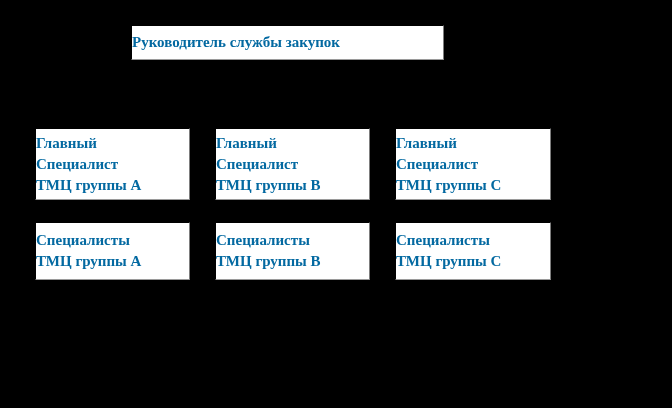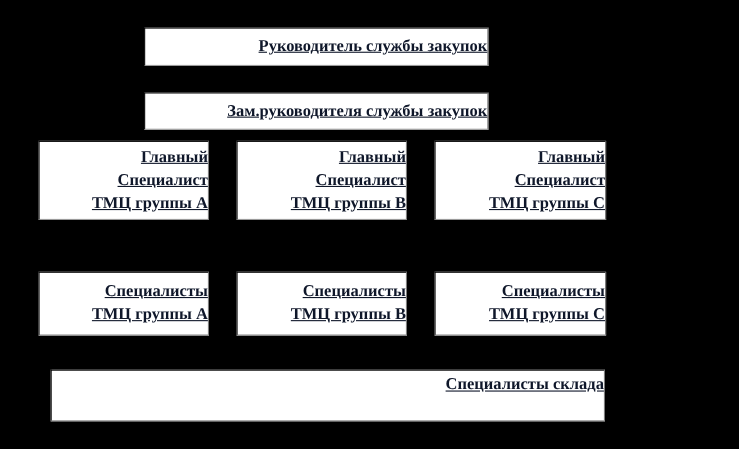--- a/index.html
+++ b/index.html
@@ -15,35 +15,34 @@
     overflow: hidden;
     font-family: "Liberation Serif", "DejaVu Serif", serif;
   }
   .box {
     position: absolute;
     box-sizing: border-box;
     background: #ffffff;
     border: 1px solid #000000;
     border-right-color: #7d7d7d;
     border-bottom-color: #9a9a9a;
-    color: #0f172a;
+    color: #0369a1;
     font-weight: bold;
     font-size: 15px;
     line-height: 21px;
-    text-align: right;
+    text-align: left;
     display: flex;
     flex-direction: column;
     justify-content: center;
-    text-decoration: underline;
   }
   .lvl1 { left: 131px; top: 25px;  width: 313px; height: 35px; }
   .lvl2 { left: 131px; top: 84px;  width: 313px; height: 34px; }
 
   .l3   { top: 128px; height: 72px; }
-  .l4   { top: 247px; height: 58px; }
+  .l4   { top: 222px; height: 58px; }
   .colA { left: 35px;  width: 155px; }
   .colB { left: 215px; width: 155px; }
   .colC { left: 395px; width: 156px; }
 
   .lvl5 {
     left: 46px; top: 336px; width: 504px; height: 47px;
     justify-content: flex-start;
     padding-top: 5px;
     line-height: 16px;
   }
@@ -51,23 +50,20 @@
 </style>
 </head>
 <body>
 
 <div class="screen">
 
   <div class="box lvl1">
     <span class="line">Руководитель службы закупок</span>
   </div>
 
-  <div class="box lvl2">
-    <span class="line">Зам.руководителя службы закупок</span>
-  </div>
 
   <div class="box l3 colA">
     <span class="line">Главный</span>
     <span class="line">Специалист</span>
     <span class="line">ТМЦ группы А</span>
   </div>
 
   <div class="box l3 colB">
     <span class="line">Главный</span>
     <span class="line">Специалист</span>
@@ -88,17 +84,14 @@
   <div class="box l4 colB">
     <span class="line">Специалисты</span>
     <span class="line">ТМЦ группы В</span>
   </div>
 
   <div class="box l4 colC">
     <span class="line">Специалисты</span>
     <span class="line">ТМЦ группы С</span>
   </div>
 
-  <div class="box lvl5">
-    <span class="line">Специалисты склада</span>
-  </div>
 
 </div>
 
 </body></html>

